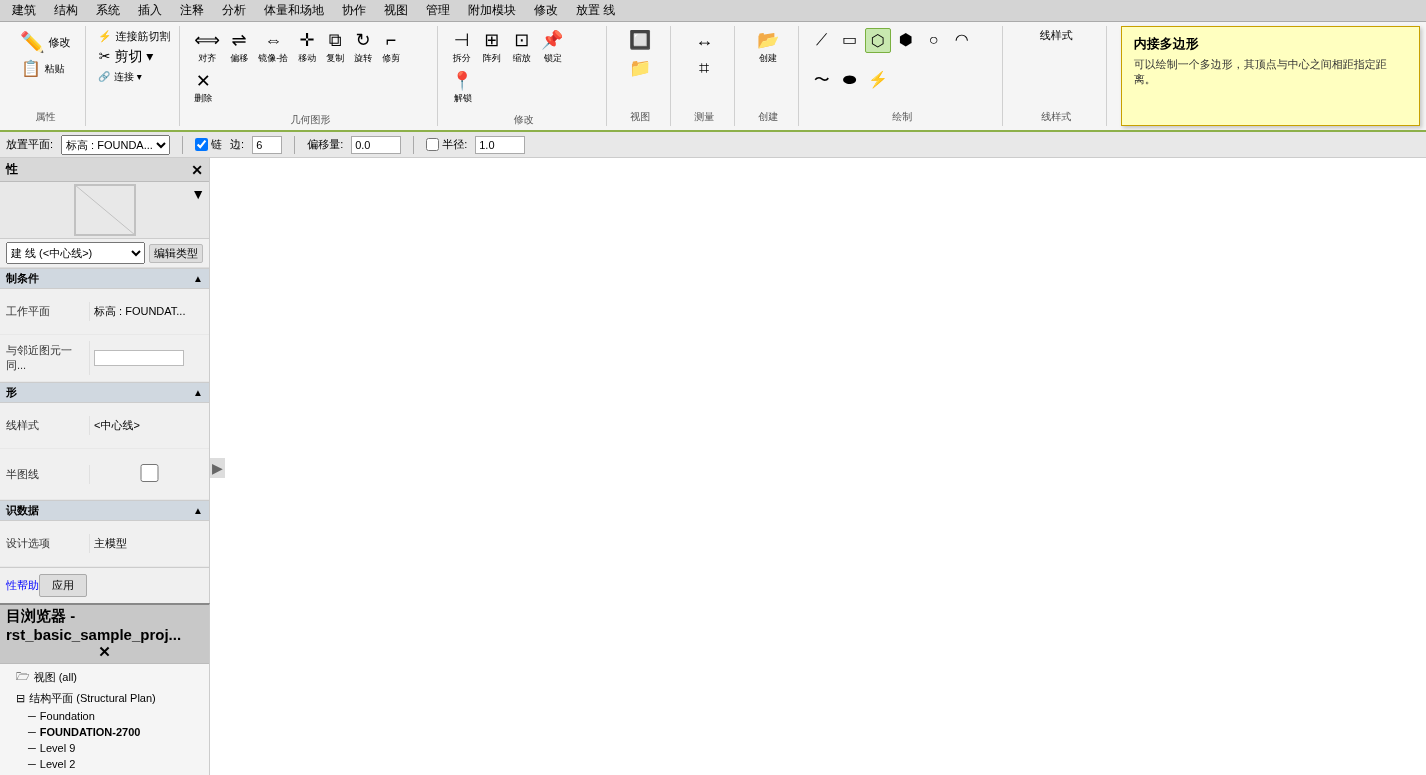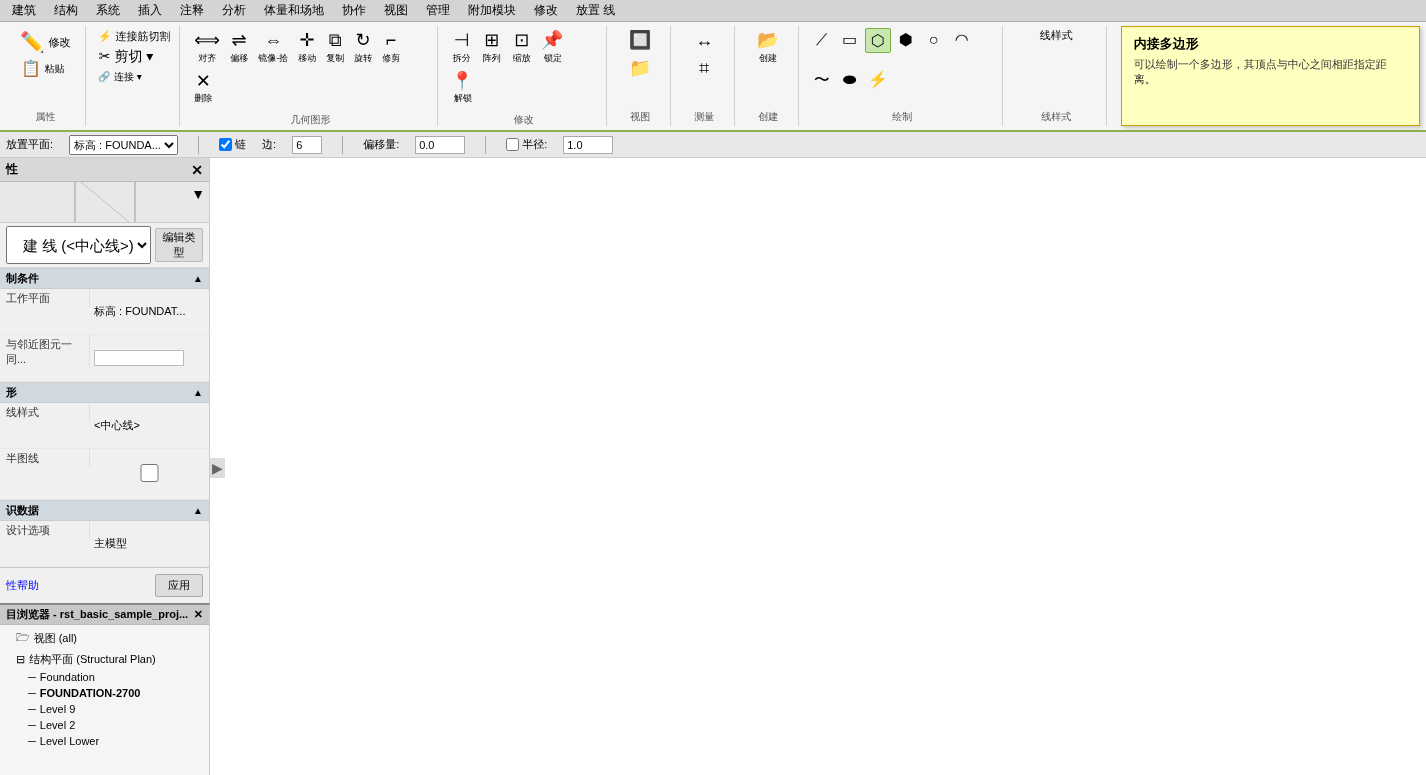--- a/index.html
+++ b/index.html
@@ -52,21 +52,21 @@
       display: flex; align-items: center; cursor: pointer;
       padding: 1px 3px; border-radius: 2px; gap: 3px;
       white-space: nowrap; font-size: 11px;
     }
 
     
     .options-bar {
       display: flex; align-items: center;
       background: #e8e8e8; height: 26px;
       border-bottom: 1px solid #ccc;
-      padding: 0 6px; gap: 16px; font-size: 11px;
+      padding: 0 6px; gap: 8px; font-size: 11px;
     }
     .options-bar label { display: flex; align-items: center; gap: 3px; }
     .options-bar input[type="text"] {
       height: 18px; border: 1px solid #aaa; padding: 1px 3px;
       font-size: 11px; width: 60px; background: white;
     }
     .options-bar input[type="checkbox"] { margin: 0; }
     .options-bar .sep { width: 1px; height: 18px; background: #aaa; margin: 0 4px; }
 
     
@@ -98,51 +98,51 @@
 
     .section-header {
       display: flex; align-items: center; justify-content: space-between;
       background: #d0d8e0; padding: 2px 6px;
       border-top: 1px solid #ccc; border-bottom: 1px solid #ccc;
       font-size: 11px; font-weight: bold; cursor: pointer;
     }
     .section-header .arrow { font-size: 10px; }
 
     .property-row {
-      display: flex; align-items: flex-start;
+      display: flex; align-items: center;
       border-bottom: 1px solid #e8e8e8;
       min-height: 20px;
     }
     .property-label {
       width: 90px; padding: 2px 6px; font-size: 11px;
       color: #333; flex-shrink: 0; border-right: 1px solid #e0e0e0;
     }
     .property-value {
       flex: 1; padding: 15px 4px; font-size: 11px;
       color: #000;
     }
     .property-value input {
       width: 100%; height: 18px; border: 1px solid #bbb;
       font-size: 11px; padding: 1px 3px;
     }
 
     .panel-footer {
       margin-top: auto; padding: 6px;
       border-top: 1px solid #ccc;
-      display: flex; justify-content: space-between; align-items: center;
+      display: flex; justify-content: flex-start; align-items: center;
     }
     .panel-footer a { color: blue; text-decoration: none; font-size: 11px; cursor: pointer; }
     .btn-apply {
       padding: 3px 12px; background: #ddd; border: 1px solid #aaa;
       cursor: pointer; font-size: 11px; border-radius: 2px;
     }
     .browser-header {
       display: flex; align-items: center; justify-content: space-between;
       background: #c8c8c8; padding: 2px 6px;
-      border-bottom: 1px solid #bbb; font-size: 11px; font-weight: bold;
+      border-bottom: 1px solid #bbb; font-size: 15px; font-weight: bold; flex-direction: column;
     }
     .browser-content { overflow-y: auto; flex: 1; padding: 2px 0; }
     .tree-item {
       padding: 2px 8px; font-size: 11px; cursor: pointer;
       display: flex; align-items: center; gap: 4px;
     }
     .tree-item.bold { font-weight: bold; }
     .tree-indent1 { padding-left: 16px; }
     .tree-indent2 { padding-left: 28px; }
 
@@ -396,21 +396,21 @@
 
       <div class="panel-thumbnail">
         <svg width="80" height="70">
           <rect x="10" y="10" width="60" height="50" fill="none" stroke="#888" stroke-width="2"></rect>
           <line x1="10" y1="10" x2="70" y2="60" stroke="#888" stroke-width="1"></line>
         </svg>
         <span style="position:absolute; right: 4px; top: 4px; cursor:pointer; font-size:14px;">▼</span>
       </div>
 
       <div class="panel-nav-row">
-        <select style="flex:1; font-size:15px; height:38px;padding-left:12px;">
+        <select style="flex:1; font-size:11px; height:22px;">
           <option>建 线 (&lt;中心线&gt;)</option>
         </select>
         <button class="panel-nav-btn">编辑类型</button>
       </div>
 
       <div class="section-header">
         <span>制条件</span>
         <span class="arrow">▲</span>
       </div>
       <div>

